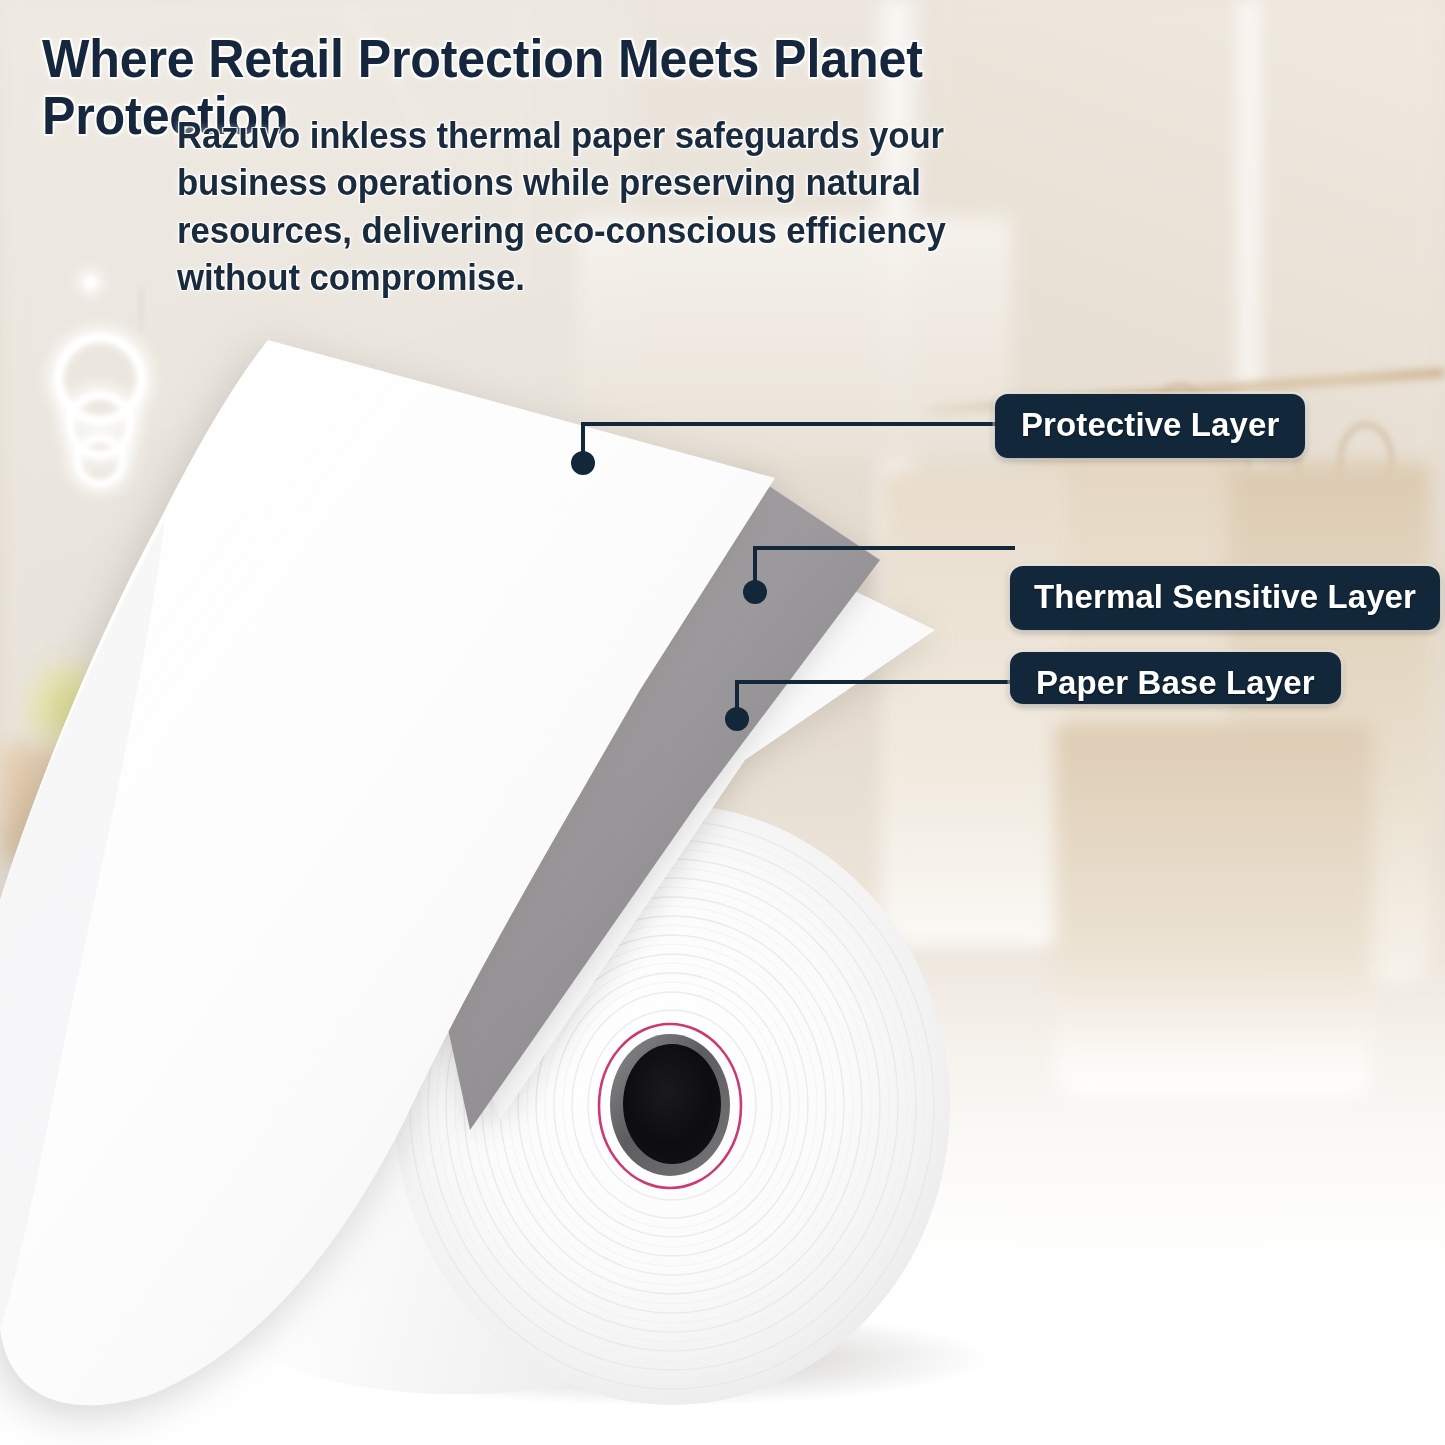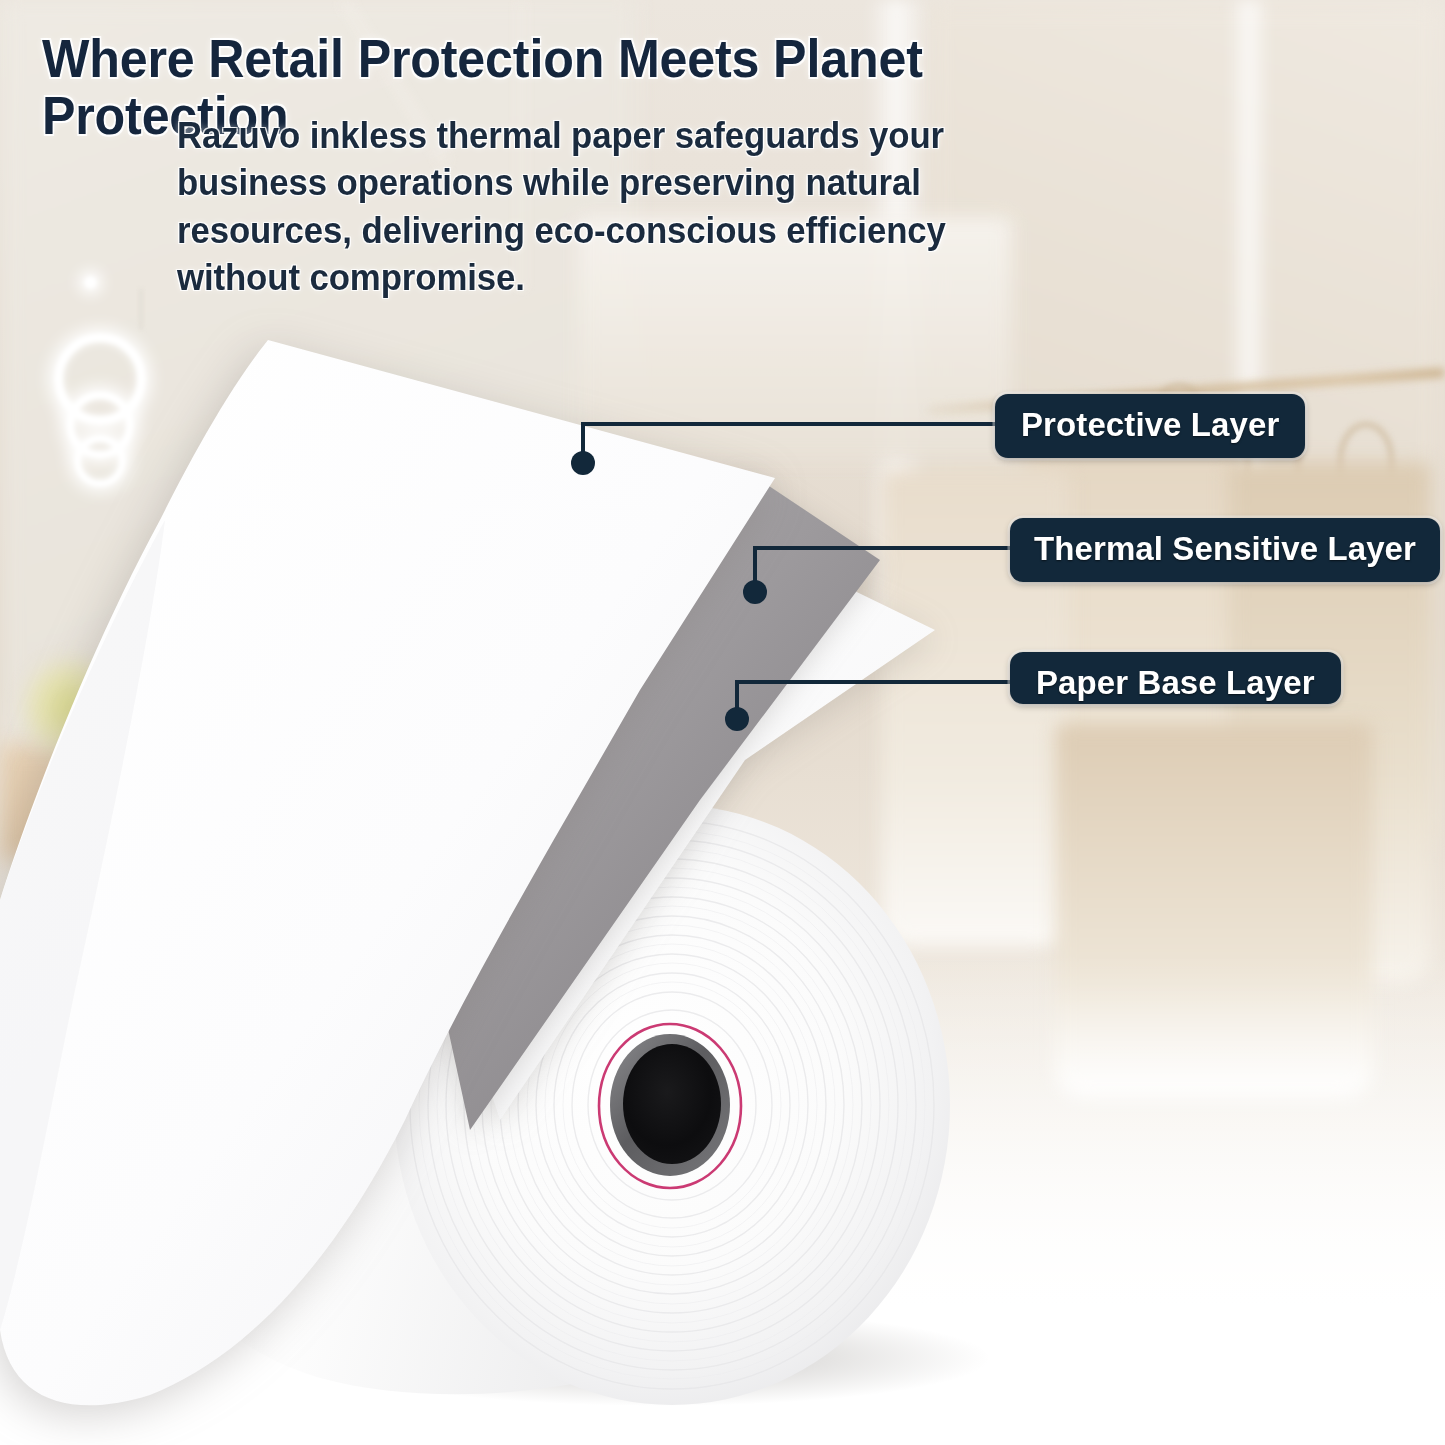--- a/index.html
+++ b/index.html
@@ -62,21 +62,21 @@
   
   .roll{position:absolute;left:0;top:0;width:100%;height:100%;}
 
   
   .callout{position:absolute;display:flex;align-items:flex-end;}
   .badge{background:#12283a;border-radius:13px;color:#ffffff;
     font-weight:700;letter-spacing:.1px;white-space:nowrap;
     box-shadow:0 2px 7px rgba(0,0,0,.30),0 0 0 2.5px rgba(255,255,255,.42);
     text-shadow:0 1px 2px rgba(0,0,0,.55);}
   .badge-1{font-size:33px;padding:12px 26px 14px;}
-  .badge-2{font-size:33px;padding:12px 24px 14px;}
+  .badge-2{font-size:33px;padding:12px 24px 14px;margin-top:48px;}
   .badge-3{font-size:33px;padding:12px 26px 2px;}
 
   
   .head-wrap{position:absolute;left:0;top:0;width:1198px;z-index:40;}
   h1.headline{margin:0;padding:0;color:#15263d;font-weight:700;
     font-size:54px;line-height:1.05;letter-spacing:-.2px;
     transform:scaleX(.93);transform-origin:center;
     text-shadow:
       -1.6px -1.6px 0 rgba(255,255,255,.85),
        1.6px -1.6px 0 rgba(255,255,255,.85),

